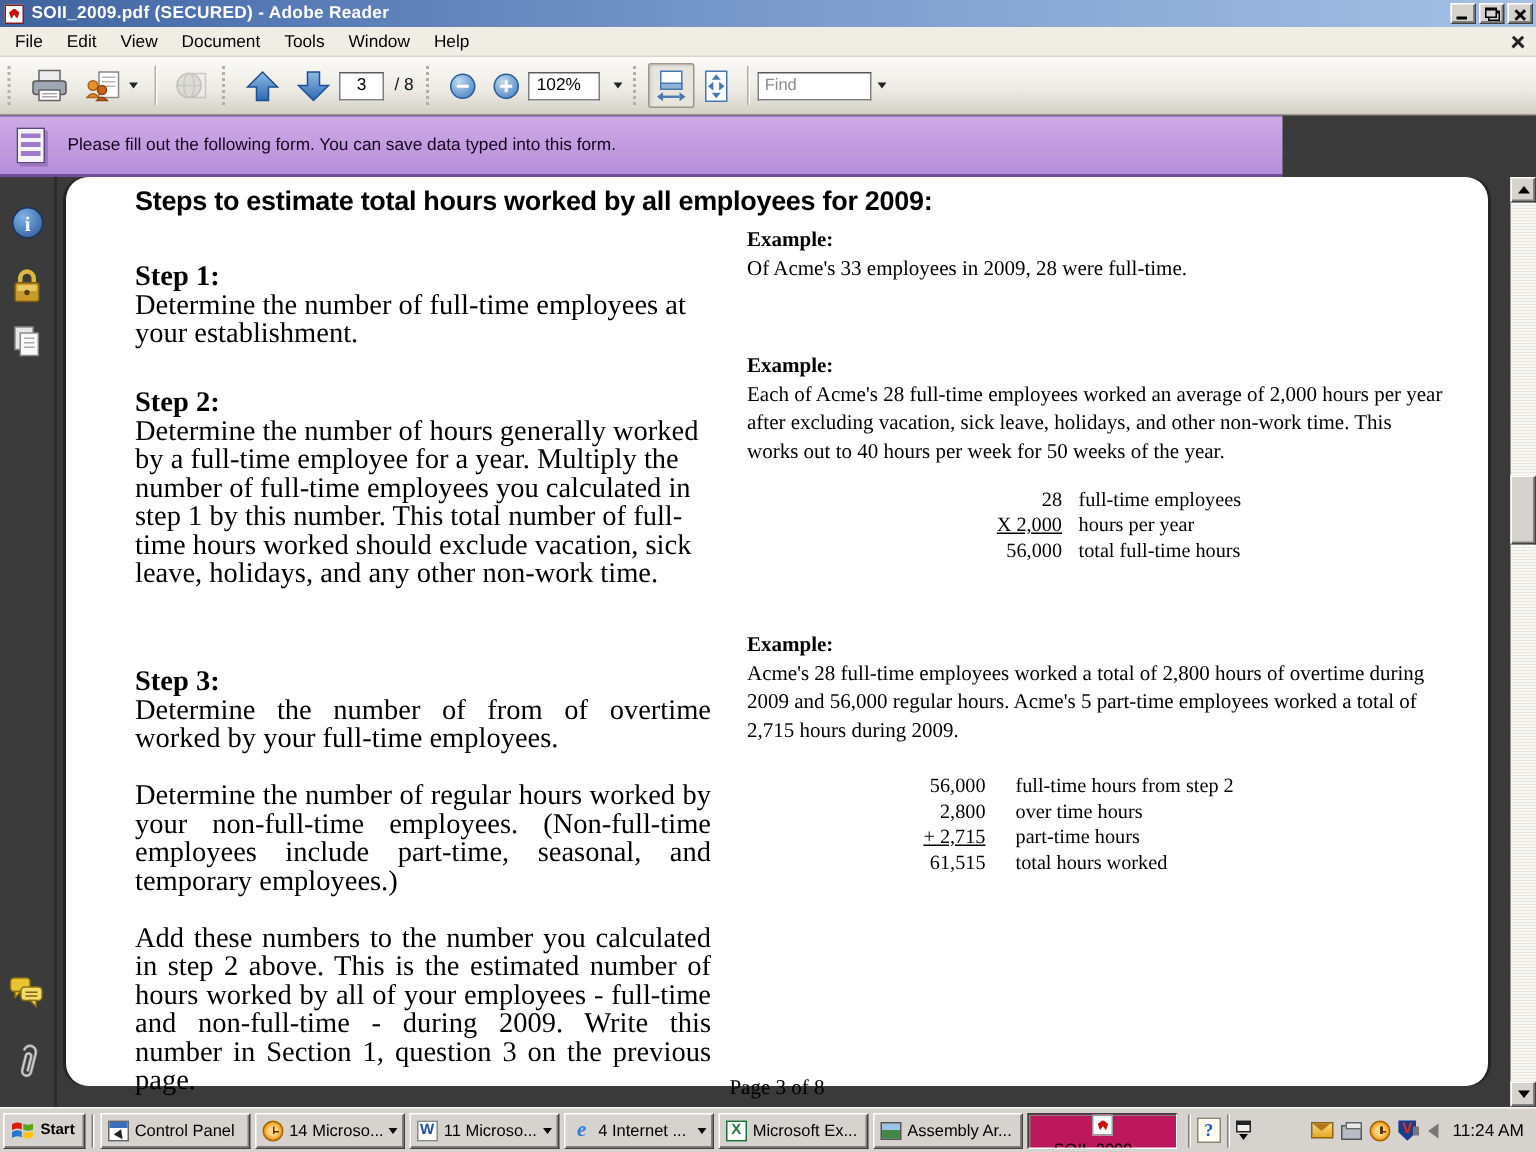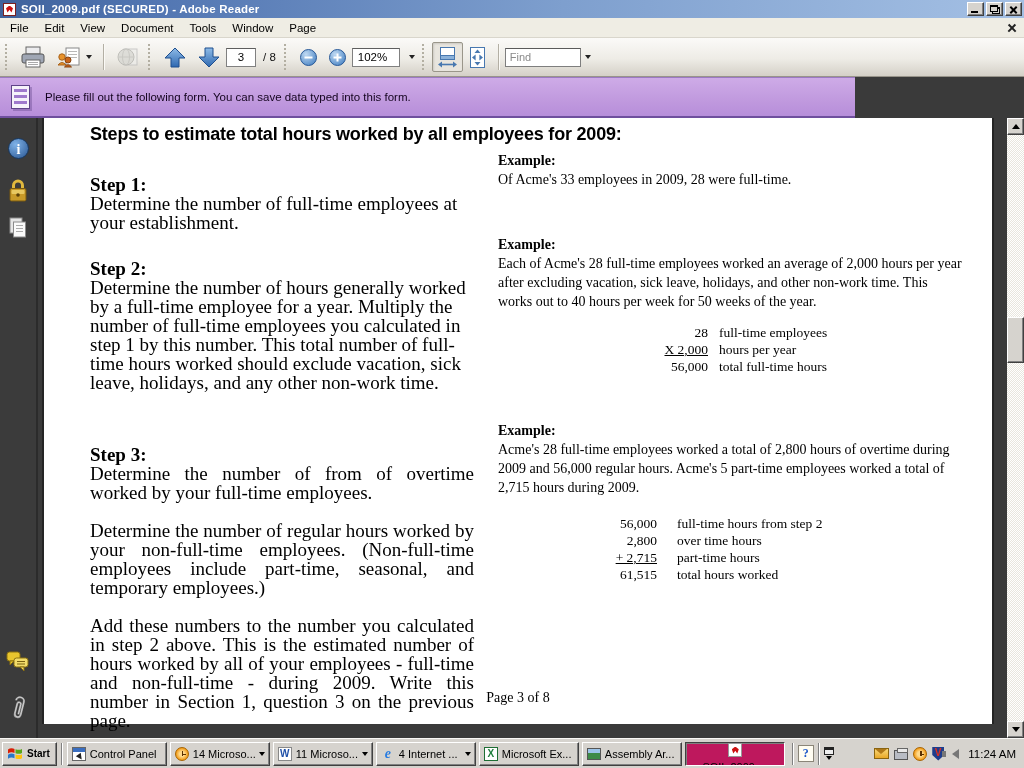--- a/index.html
+++ b/index.html
@@ -76,38 +76,38 @@
   .hl-label { font-size:11.5px; color:#000; }
 
   
   .main { position:absolute; left:0; top:118px; width:1024px; height:620px; background:#3A3A3A; }
   .sidebar { position:absolute; left:0; top:0; width:38px; height:100%; background:#3B3B3B;
     border-right:2px solid #2B2B2B; }
   .sb-icon { position:absolute; left:0; width:36px; display:flex; justify-content:center; }
 
   .docarea { position:absolute; left:40px; top:0; width:966px; height:620px; background:#3A3A3A; }
   .page { position:absolute; left:4px; top:0; width:948px; height:606px; background:#FFF;
-    font-family:"Liberation Serif", serif; color:#000; box-shadow:-2px 0 0 #242424, 2px 0 0 #242424; }
+    font-family:"Liberation Serif", serif; color:#000; box-shadow:-2px 0 0 #242424, 2px 0 0 #242424;border-radius:15px; }
   .doc-heading { position:absolute; left:46px; top:6px; font-family:"Liberation Sans",sans-serif;
     font-weight:bold; font-size:18px; letter-spacing:-.2px; }
   .drow { position:absolute; left:0; width:100%; }
   .row1 { top:33px; } .row2 { top:117px; } .row3 { top:303px; }
   .col-l { position:absolute; left:46px; width:384px; font-size:19px; line-height:19px;margin-top:24px; }
   .col-r { position:absolute; left:454px; width:466px; font-size:14px; line-height:19px; }
   .blabel { font-weight:bold; }
   .row3 .col-l p { margin:0 0 19px 0; text-align:justify; }
   .calc { font-size:13.5px; line-height:17px; }
   .calc2 { margin-top:13px; margin-left:148px; }
   .calc3 { margin-top:18px; margin-left:97px; }
   .calc-row { display:flex; }
   .calc-v { width:62px; text-align:right; flex:none; }
   .calc2 .calc-l { padding-left:11px; }
   .calc3 .calc-l { padding-left:20px; }
   .ul { text-decoration:underline; }
-  .doc-footer { position:absolute; top:572px; left:0; width:100%; text-align:center; font-size:14px; }
+  .doc-footer { position:absolute; top:600px; left:0; width:100%; text-align:center; font-size:14px; }
 
   
   .vscroll { position:absolute; right:0; top:118px; width:17px; height:620px;
     background:repeating-conic-gradient(#FFFFFF 0% 25%, #E9E6DE 0% 50%); background-size:2px 2px; }
   .sb-btn { position:absolute; left:0; width:17px; height:17px; background:#D6D3CE;
     border-top:1px solid #FFF; border-left:1px solid #FFF; border-right:1px solid #404040;
     border-bottom:1px solid #404040; box-shadow:inset -1px -1px 0 #808080; }
   .sb-up { top:0; } .sb-down { bottom:0; }
   .tri-up { position:absolute; left:4px; top:5px; width:0; height:0;
     border-left:4px solid transparent; border-right:4px solid transparent; border-bottom:5px solid #000; }
@@ -198,21 +198,21 @@
     </div>
   </div>
 
   <div class="menubar">
     <div class="menu-item">File</div>
     <div class="menu-item">Edit</div>
     <div class="menu-item">View</div>
     <div class="menu-item">Document</div>
     <div class="menu-item">Tools</div>
     <div class="menu-item">Window</div>
-    <div class="menu-item">Page</div>
+    <div class="menu-item">Help</div>
     <div class="menu-close">
         <div class="glyph-x1"></div>
         <div class="glyph-x2"></div>
       </div>
   </div>
 
   <div class="toolbar">
     <div class="grip"></div>
     <div class="tbtn">
       <svg width="26" height="24" viewBox="0 0 26 24">

